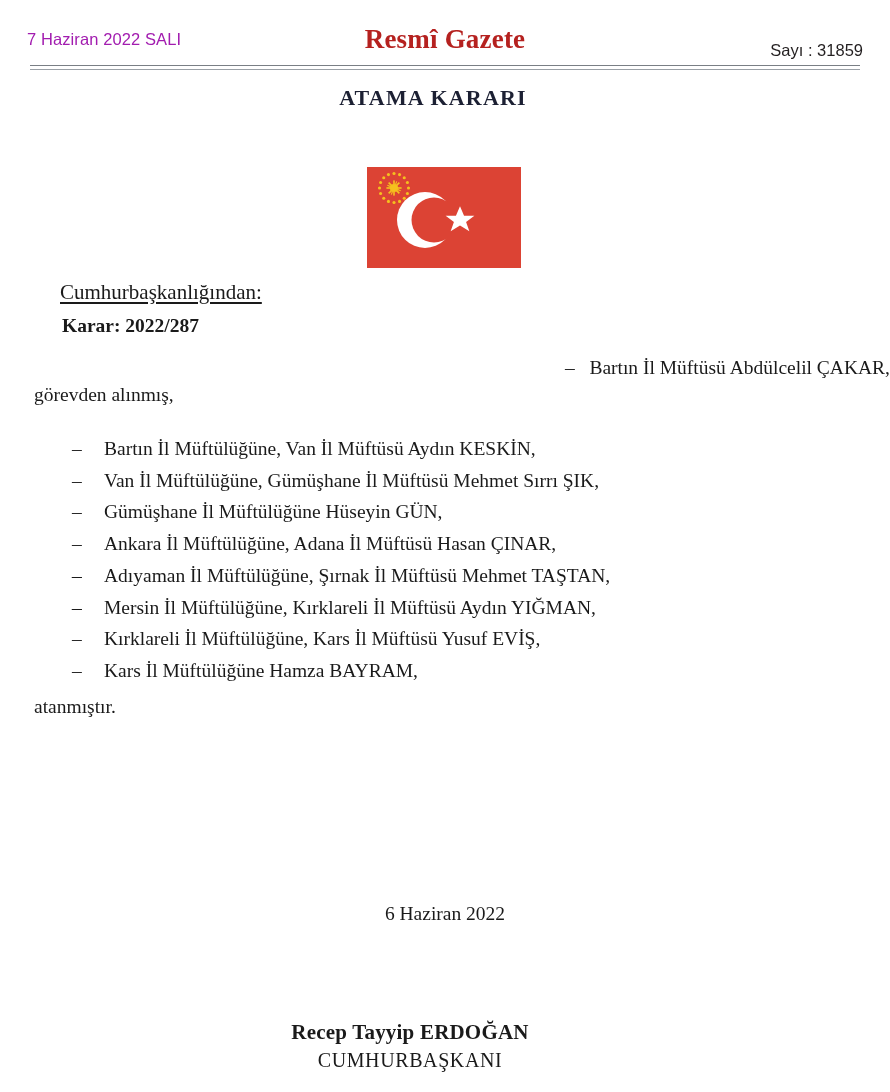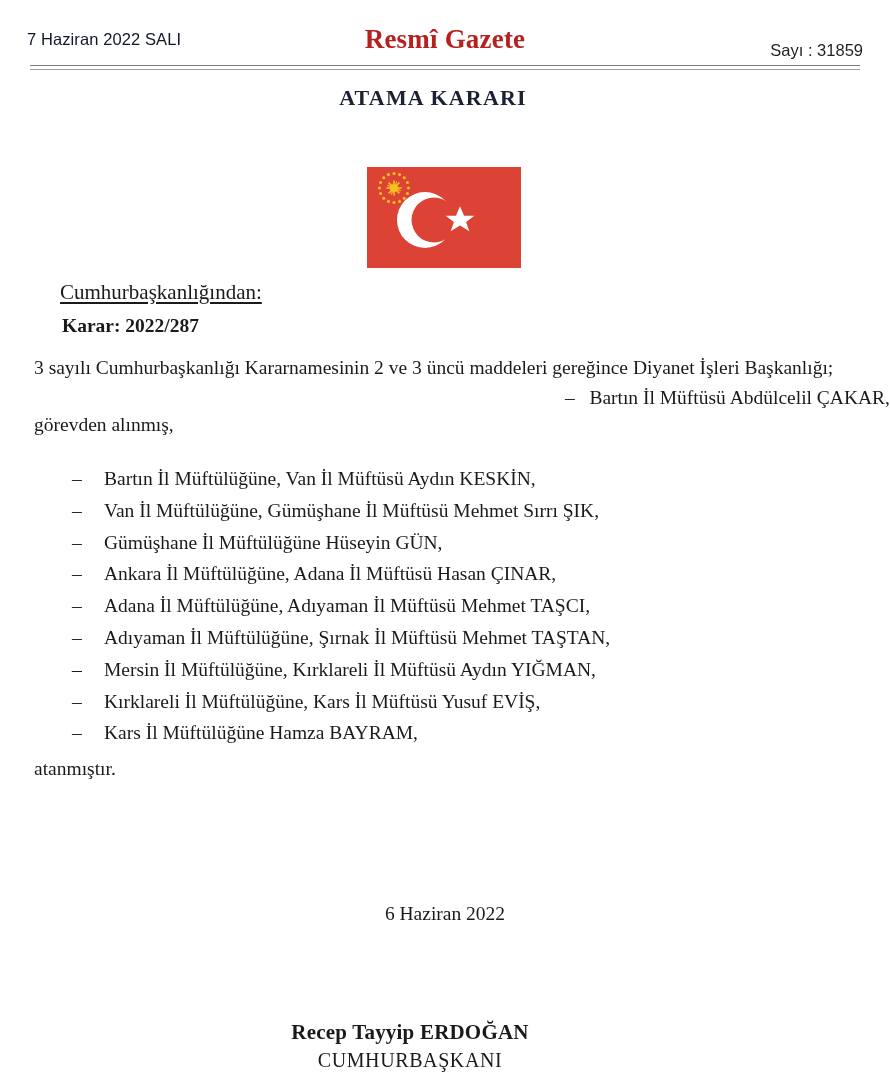--- a/index.html
+++ b/index.html
@@ -24,21 +24,21 @@
     left: 0;
     width: 890px;
     height: 34px;
   }
   .mast-date {
     position: absolute;
     left: 27px;
     top: 2px;
     font-family: "Liberation Sans", "DejaVu Sans", sans-serif;
     font-size: 16.5px;
-    color: #0f172a;
+    color: #a21caf;
     letter-spacing: 0.1px;
     white-space: nowrap;
   }
   .mast-title {
     position: absolute;
     left: 0;
     top: -4px;
     width: 890px;
     text-align: center;
     font-family: "Liberation Serif", "DejaVu Serif", serif;
@@ -256,34 +256,33 @@
 </div>
 
 <div class="content">
 
   <p class="org-line">
     <span>Cumhurbaşkanlığından:</span>
   </p>
 
   <p class="decision-no">Karar: 2022/287</p>
 
-  <p class="intro">3 sayılı Cumhurbaşkanlığı Kararnamesinin 2 ve 3 üncü maddeleri gereğince Diyanet İşleri Başkanlığı;</p>
 
   <p class="dismiss-item">
     <span>–</span>&nbsp;&nbsp;&nbsp;<span>Bartın İl Müftüsü Abdülcelil ÇAKAR,</span>
   </p>
 
   <p class="dismiss-tail">görevden alınmış,</p>
 
   <ul class="appoint-list">
     <li><span class="dash">–</span><span>Bartın İl Müftülüğüne, Van İl Müftüsü Aydın KESKİN,</span></li>
     <li><span class="dash">–</span><span>Van İl Müftülüğüne, Gümüşhane İl Müftüsü Mehmet Sırrı ŞIK,</span></li>
     <li><span class="dash">–</span><span>Gümüşhane İl Müftülüğüne Hüseyin GÜN,</span></li>
     <li><span class="dash">–</span><span>Ankara İl Müftülüğüne, Adana İl Müftüsü Hasan ÇINAR,</span></li>
-    <li><span class="dash">–</span><span>Adana İl Müftülüğüne, Adıyaman İl Müftüsü Mehmet TAŞCI,</span></li>
+    <li><span class="dash">–</span></li>
     <li><span class="dash">–</span><span>Adıyaman İl Müftülüğüne, Şırnak İl Müftüsü Mehmet TAŞTAN,</span></li>
     <li><span class="dash">–</span></li>
     <li><span class="dash">–</span><span>Mersin İl Müftülüğüne, Kırklareli İl Müftüsü Aydın YIĞMAN,</span></li>
     <li><span class="dash">–</span><span>Kırklareli İl Müftülüğüne, Kars İl Müftüsü Yusuf EVİŞ,</span></li>
     <li><span class="dash">–</span><span>Kars İl Müftülüğüne Hamza BAYRAM,</span></li>
   </ul>
 
   <p class="closing">atanmıştır.</p>
 </div>
 

